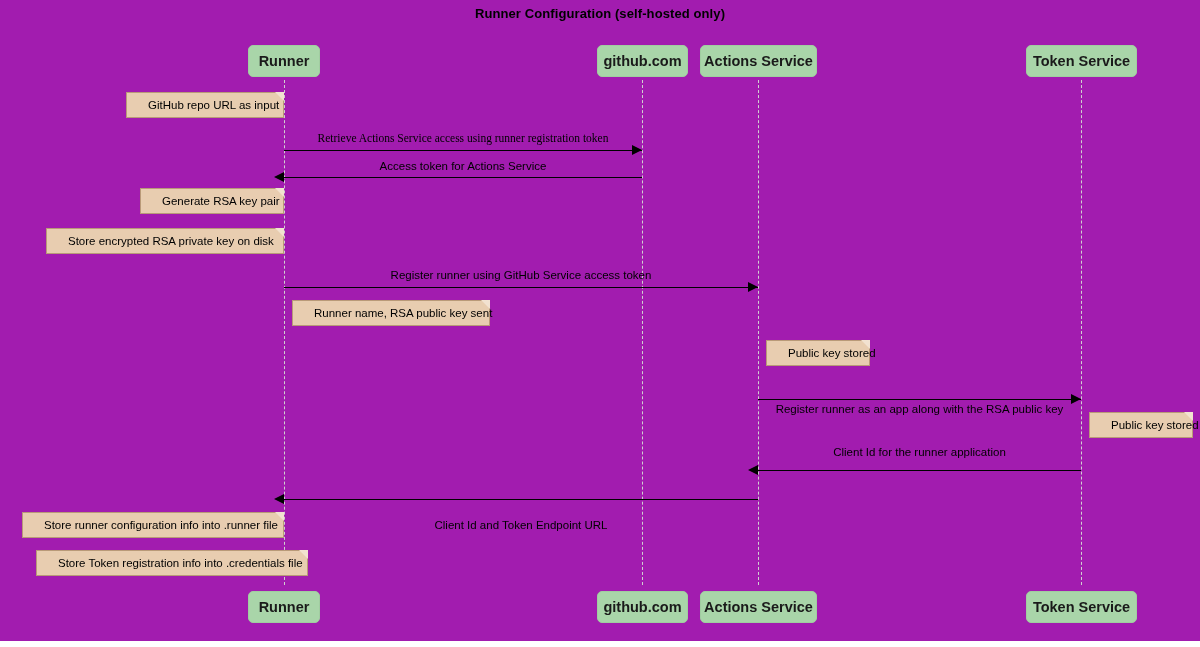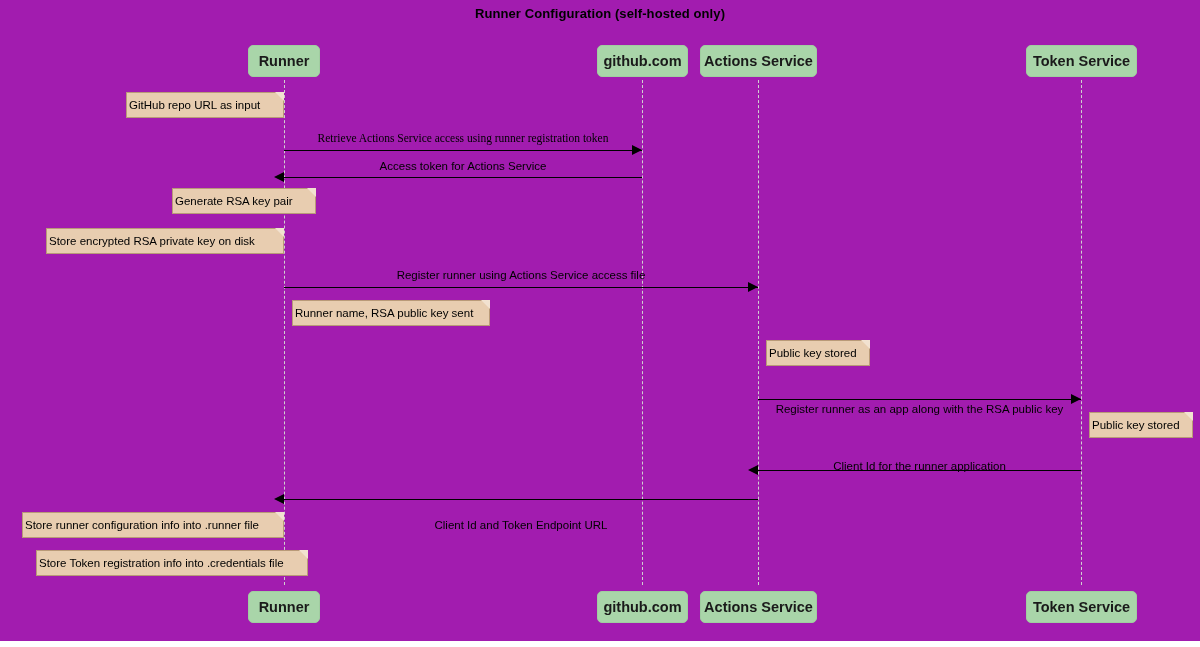--- a/index.html
+++ b/index.html
@@ -83,21 +83,21 @@
   
   .note {
     position: absolute;
     background: #e8cdb0;
     border: 1px solid #b99a78;
     box-sizing: border-box;
     font-size: 11.5px;
     color: #000000;
     display: flex;
     align-items: center;
-    padding: 0 2px;
+    padding: 0 21px;
     height: 26px;
     white-space: nowrap;
   }
   .note .fold {
     position: absolute;
     top: -1px;
     right: -1px;
     width: 0;
     height: 0;
     border-left: 9px solid transparent;
@@ -131,31 +131,31 @@
   </div>
 
   <div class="msg-label" style="left:284px; top:132px; width:358px;font-family:Liberation Serif, serif;">Retrieve Actions Service access using runner registration token</div>
   <div class="msg" style="left:284px; top:150px; width:358px;"></div>
   <div class="arrowhead right" style="left:632px; top:145px;"></div>
 
   <div class="msg-label" style="left:284px; top:160px; width:358px;">Access token for Actions Service</div>
   <div class="msg" style="left:284px; top:177px; width:358px;"></div>
   <div class="arrowhead left" style="left:274px; top:172px;"></div>
 
-  <div class="note" style="left:140px; top:188px; width:144px;margin-left:32px;">
+  <div class="note" style="left:140px; top:188px; width:144px;">
     <span class="note-inner">Generate RSA key pair</span>
     <span class="fold"></span>
   </div>
 
   <div class="note" style="left:46px; top:228px; width:238px;">
     <span class="note-inner">Store encrypted RSA private key on disk</span>
     <span class="fold"></span>
   </div>
 
-  <div class="msg-label" style="left:284px; top:269px; width:474px;">Register runner using Actions Service access file</div>
+  <div class="msg-label" style="left:284px; top:269px; width:474px;">Register runner using GitHub Service access token</div>
   <div class="msg" style="left:284px; top:287px; width:474px;"></div>
   <div class="arrowhead right" style="left:748px; top:282px;"></div>
 
   <div class="note" style="left:292px; top:300px; width:198px;">
     <span class="note-inner">Runner name, RSA public key sent</span>
     <span class="fold"></span>
   </div>
 
   <div class="note" style="left:766px; top:340px; width:104px;">
     <span class="note-inner">Public key stored</span>
@@ -164,21 +164,21 @@
 
   <div class="msg-label" style="left:758px; top:403px; width:323px;text-align:center;">Register runner as an app along with the RSA public key</div>
   <div class="msg" style="left:758px; top:399px; width:323px;"></div>
   <div class="arrowhead right" style="left:1071px; top:394px;"></div>
 
   <div class="note" style="left:1089px; top:412px; width:104px;">
     <span class="note-inner">Public key stored</span>
     <span class="fold"></span>
   </div>
 
-  <div class="msg-label" style="left:758px; top:460px; width:323px;">Client Id for the runner application</div>
+  <div class="msg-label" style="left:758px; top:446px; width:323px;">Client Id for the runner application</div>
   <div class="msg" style="left:758px; top:470px; width:323px;"></div>
   <div class="arrowhead left" style="left:748px; top:465px;"></div>
 
   <div class="msg-label" style="left:284px; top:508px; width:474px;margin-top:11px;">Client Id and Token Endpoint URL</div>
   <div class="msg" style="left:284px; top:499px; width:474px;"></div>
   <div class="arrowhead left" style="left:274px; top:494px;"></div>
 
   <div class="note" style="left:22px; top:512px; width:262px;">
     <span class="note-inner">Store runner configuration info into .runner file</span>
     <span class="fold"></span>

